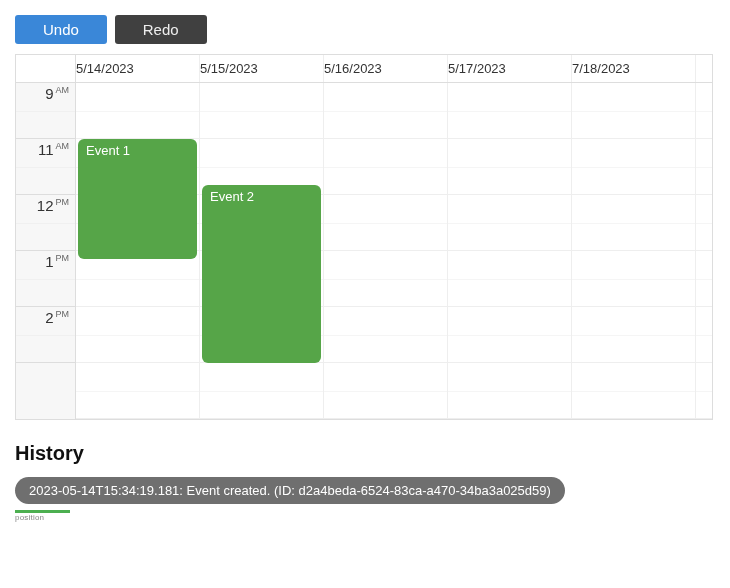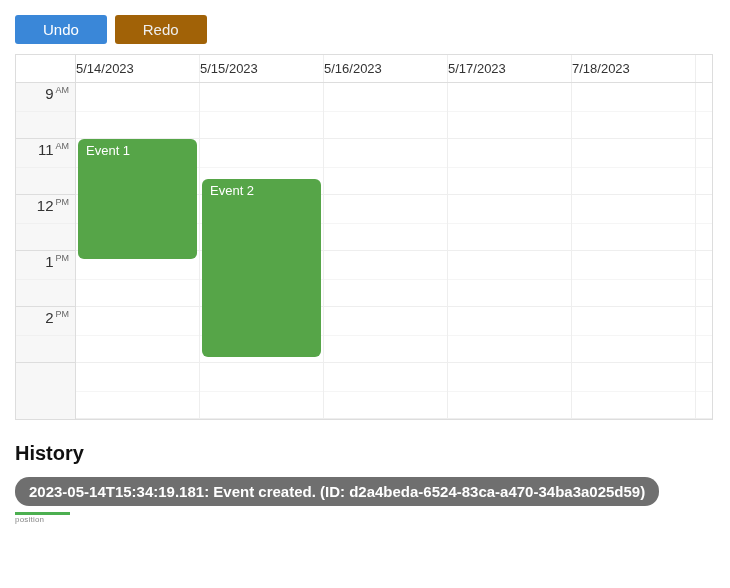--- a/index.html
+++ b/index.html
@@ -15,21 +15,21 @@
   .btn {
     display: inline-block;
     padding: 6px 28px;
     border-radius: 3px;
     border: none;
     font-size: 15px;
     cursor: pointer;
     margin-right: 4px;
   }
   .btn-primary { background: #3a87d8; color: #fff; }
-  .btn-disabled { background: #a16207; color: #eee; cursor: default; }
+  .btn-disabled { background: #404040; color: #eee; cursor: default; }
   .calendar {
     border: 1px solid #ddd;
     position: relative;
     background: #fff;
     width: 698px;
   }
   .cal-header {
     display: flex;
     height: 28px;
     border-bottom: 1px solid #ddd;
@@ -117,25 +117,24 @@
   h2.history-title {
     margin: 22px 0 12px 0;
     font-size: 20px;
     font-weight: 700;
     color: #111;
   }
   .history-item {
     display: inline-block;
     background: #6f6f6f;
     color: #fff;
-    font-size: 15px;
+    font-size: 13px;
     padding: 6px 14px;
     border-radius: 14px;
     margin-bottom: 4px;
-    font-weight: bold;
   }
   .pos-wrap { margin-top: 2px; }
   .pos-bar {
     width: 55px;
     height: 3px;
     background: #4caf50;
   }
   .pos-label {
     font-size: 8px;
     color: #888;
@@ -178,21 +177,21 @@
           <div class="cell-line"></div>
         <div class="event" style="top:56px;height:120px;">Event 1</div>
       </div>
       <div class="day-col">
         <div class="cell-line"></div>
           <div class="cell-line"></div>
           <div class="cell-line"></div>
           <div class="cell-line"></div>
           <div class="cell-line"></div>
           <div class="cell-line"></div>
-        <div class="event" style="top:96px;height:178px;">Event 2</div>
+        <div class="event" style="top:102px;height:178px;">Event 2</div>
       </div>
       <div class="day-col">
         <div class="cell-line"></div>
           <div class="cell-line"></div>
           <div class="cell-line"></div>
           <div class="cell-line"></div>
           <div class="cell-line"></div>
           <div class="cell-line"></div>
       </div>
       <div class="day-col">

